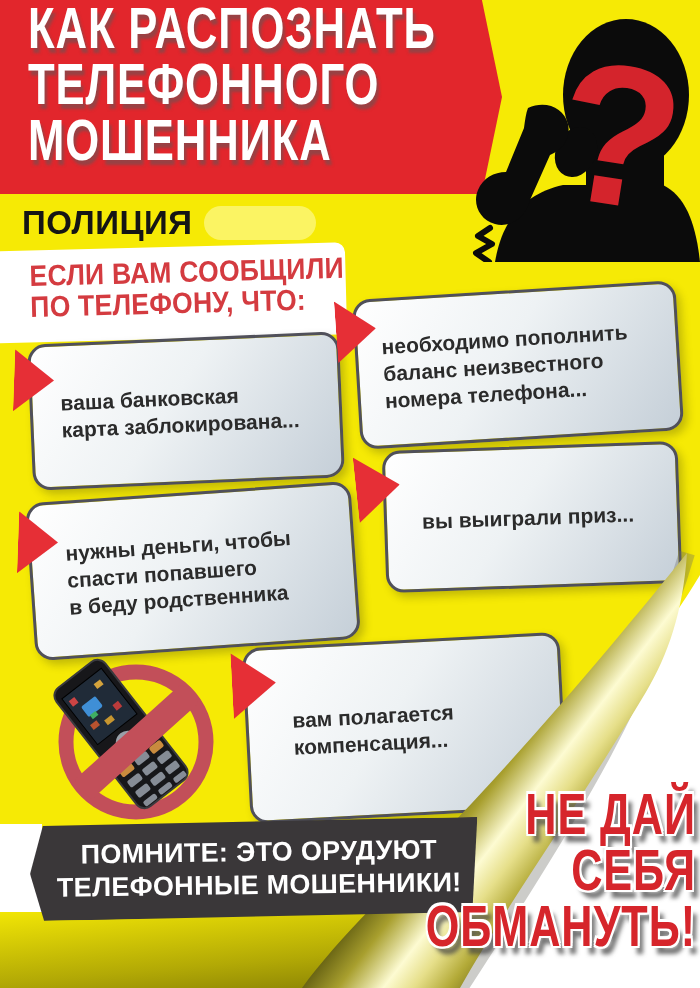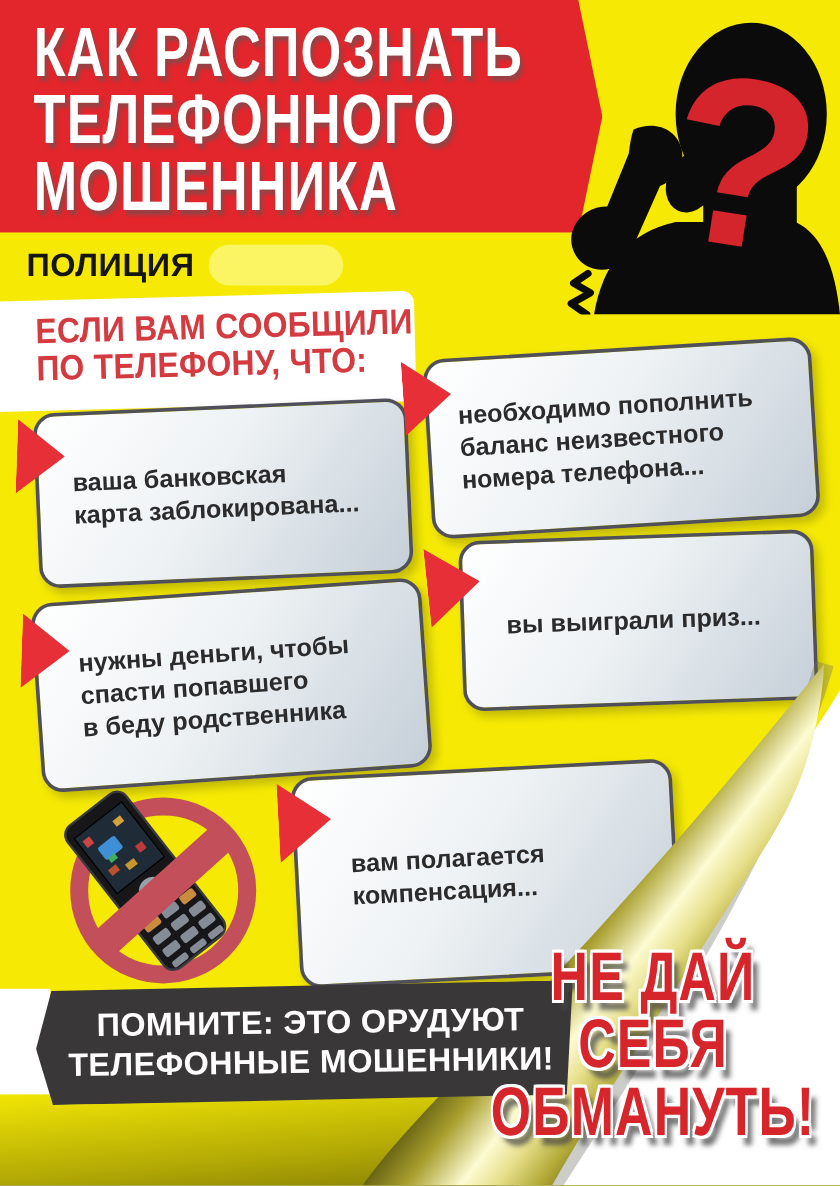--- a/index.html
+++ b/index.html
@@ -1,31 +1,31 @@
 <!DOCTYPE html>
 <html><head>
 <meta charset="utf-8">
 <style>
   html,body{margin:0;padding:0;background:#888;}
   .poster{position:relative;width:700px;height:988px;background:#f6ea05;overflow:hidden;
     font-family:"Liberation Sans",sans-serif;}
 
   
   .red-banner{position:absolute;left:0;top:0;width:502px;height:194px;background:#e2262c;
-    clip-path:polygon(0 0,96% 0,100% 50%,96% 100%,0 100%);z-index:2;padding-top:16px;box-sizing:border-box;}
+    clip-path:polygon(0 0,96% 0,100% 50%,96% 100%,0 100%);z-index:2;box-sizing:border-box;}
   .title-line{margin-left:28px;color:#fff;font-weight:bold;font-size:52px;line-height:56px;
     transform:scale(0.84,1.12);transform-origin:left center;letter-spacing:1px;white-space:nowrap;
     text-shadow:3px 4px 3px rgba(90,90,90,0.55);}
 
   
   .silhouette{position:absolute;left:468px;top:0;width:232px;height:262px;z-index:2;}
 
   
   .police-row{position:absolute;left:22px;top:204px;display:flex;align-items:center;z-index:2;
-    color:#151515;font-weight:bold;font-size:27px;letter-spacing:0.5px;}
+    color:#151515;font-weight:bold;font-size:33px;letter-spacing:0.5px;}
   .erased{width:112px;height:34px;background:#fbf463;border-radius:17px;margin:0 12px;}
 
   
   .intro-block{position:absolute;left:-14px;top:247px;width:360px;height:92px;background:#fff;
     border-radius:10px;transform:rotate(-1.5deg);z-index:3;padding:10px 0 0 44px;box-sizing:border-box;}
   .intro-line{color:#d43b40;font-weight:bold;font-size:28px;line-height:31px;white-space:nowrap;
     transform:scale(0.95,1.05);transform-origin:left center;letter-spacing:0.2px;}
 
   
   .bubble{position:absolute;border:3px solid #50505a;border-radius:18px;box-sizing:border-box;
@@ -58,21 +58,21 @@
   .phone-svg{position:absolute;left:46px;top:650px;width:182px;height:188px;z-index:5;}
 
   
   .white-strip{position:absolute;left:0;top:824px;width:42px;height:88px;background:#ffffff;z-index:6;}
   .dark-banner{position:absolute;left:30px;top:820px;width:448px;height:98px;background:#3a3739;
     clip-path:polygon(3% 3%,100% 0,98.6% 97%,3% 100%,0 52%);z-index:7;transform:rotate(-0.8deg);
     display:flex;flex-direction:column;justify-content:center;text-align:center;padding-left:10px;box-sizing:border-box;}
   .dark-line{color:#fff;font-weight:bold;font-size:27px;line-height:33px;letter-spacing:0.3px;white-space:nowrap;}
 
   
-  .warning{position:absolute;right:4px;top:786px;width:330px;z-index:8;text-align:center;}
+  .warning{position:absolute;right:4px;top:786px;width:330px;z-index:8;text-align:right;}
   .warn-line{color:#d6252b;font-weight:bold;font-size:47px;line-height:56px;white-space:nowrap;
     transform:scale(0.92,1.22);transform-origin:right center;letter-spacing:1px;
     text-shadow:-2px -2px 0 #fff,2px -2px 0 #fff,-2px 2px 0 #fff,2px 2px 0 #fff,
       -2px 0 0 #fff,2px 0 0 #fff,0 -2px 0 #fff,0 2px 0 #fff,6px 7px 4px rgba(70,70,70,0.75);}
 </style>
 </head>
 <body>
 
 <div class="poster">
 

